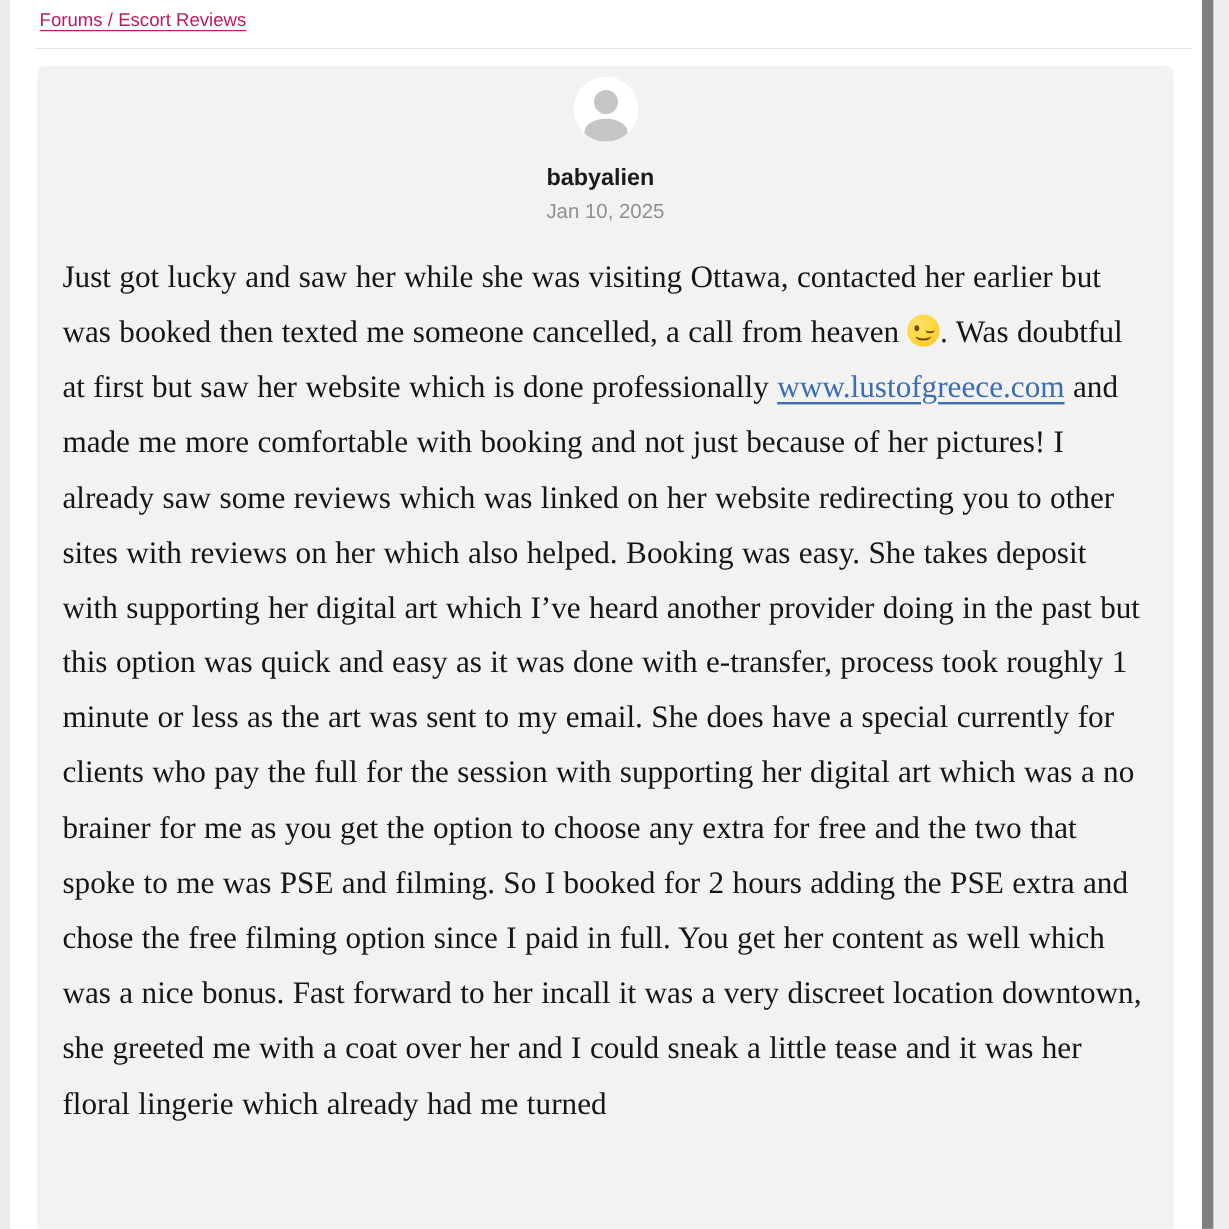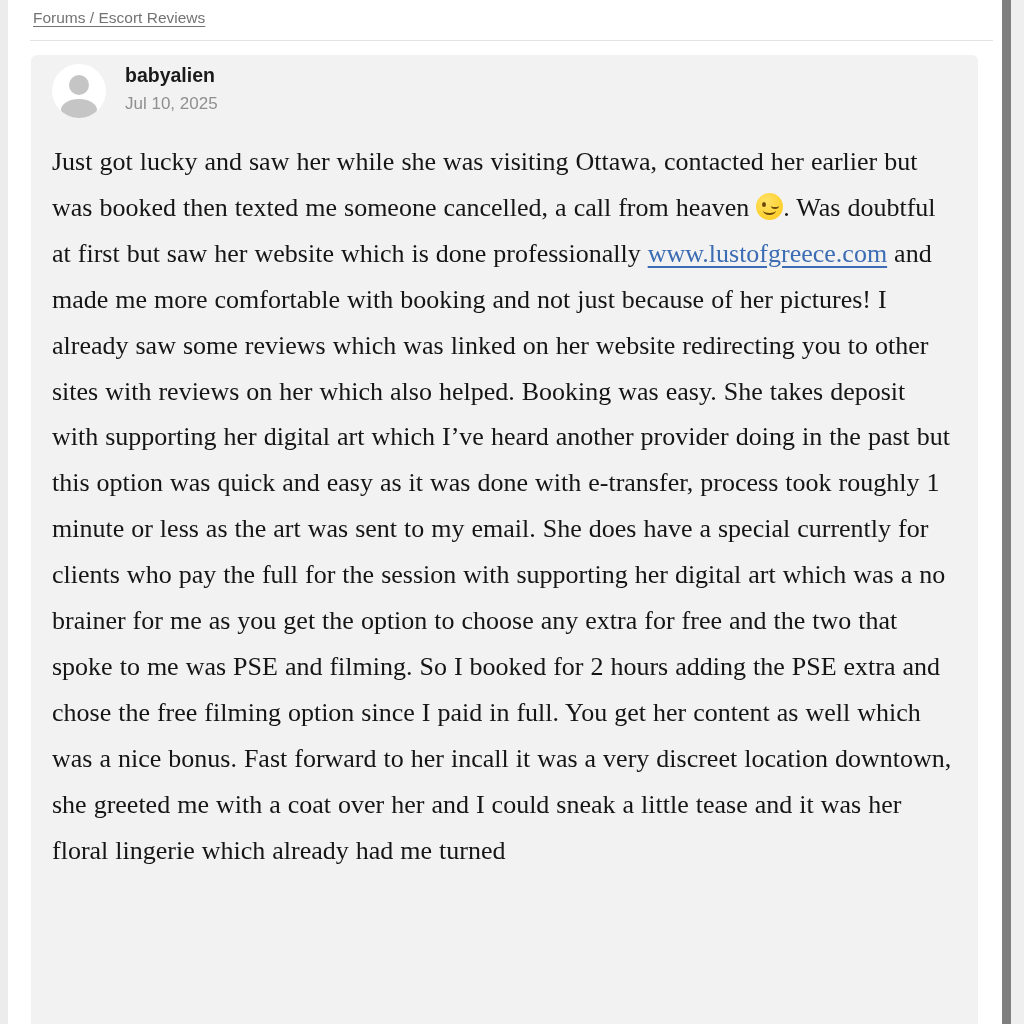--- a/index.html
+++ b/index.html
@@ -32,42 +32,44 @@
     background: #7f7f7f;
   }
   .content {
     margin-left: 31px;
     width: 947px;
   }
   .breadcrumb {
     display: inline-block;
     margin: 9px 0 0 2px;
     font-size: 15.5px;
-    color: #737373;
+    color: #be185d;
     text-decoration: underline;
     text-underline-offset: 3px;
     cursor: pointer;
   }
   .divider {
     margin: 13px 0 0 -1px;
     width: 963px;
     height: 0;
     border-top: 1px solid #e3e3e3;
   }
   .post-card {
     margin-top: 14px;
     width: 905px;
     height: 1100px;
     background: #f2f2f2;
     border-radius: 6px 6px 0 0;
     padding: 9px 21px 0 21px;
   }
   .post-header {
     display: flex;
+    align-items: center;
     gap: 19px;
+    flex-direction: column;
   }
   .avatar {
     width: 54px; height: 54px;
     border-radius: 50%;
     background: #ffffff;
     position: relative;
     overflow: hidden;
     flex: 0 0 auto;
     cursor: pointer;
   }
@@ -160,21 +162,21 @@
 
   <div class="post-card">
 
     <div class="post-header">
       <div class="avatar">
         <span class="head"></span>
         <span class="shoulders"></span>
       </div>
       <div class="author-block">
         <span class="author-name">babyalien</span>
-        <span class="post-date">Jul 10, 2025</span>
+        <span class="post-date">Jan 10, 2025</span>
       </div>
     </div>
 
     <div class="post-body">
       <span>Just got lucky and saw her while she was visiting Ottawa, contacted her earlier but was booked then texted me someone cancelled, a call from heaven </span><span class="wink-emoji"><span class="we-eye"></span><span class="we-wink"></span><span class="we-mouth"></span></span><span>. Was doubtful at first but saw her website which is done professionally </span><a class="body-link">www.lustofgreece.com</a><span> and made me more comfortable with booking and not just because of her pictures! I already saw some reviews which was linked on her website redirecting you to other sites with reviews on her which also helped. Booking was easy. She takes deposit with supporting her digital art which I’ve heard another provider doing in the past but this option was quick and easy as it was done with e-transfer, process took roughly 1 minute or less as the art was sent to my email. She does have a special currently for clients who pay the full for the session with supporting her digital art which was a no brainer for me as you get the option to choose any extra for free and the two that spoke to me was PSE and filming. So I booked for 2 hours adding the PSE extra and chose the free filming option since I paid in full. You get her content as well which was a nice bonus. Fast forward to her incall it was a very discreet location downtown, she greeted me with a coat over her and I could sneak a little tease and it was her floral lingerie which already had me turned</span>
     </div>
 
   </div>
 </div>
 

